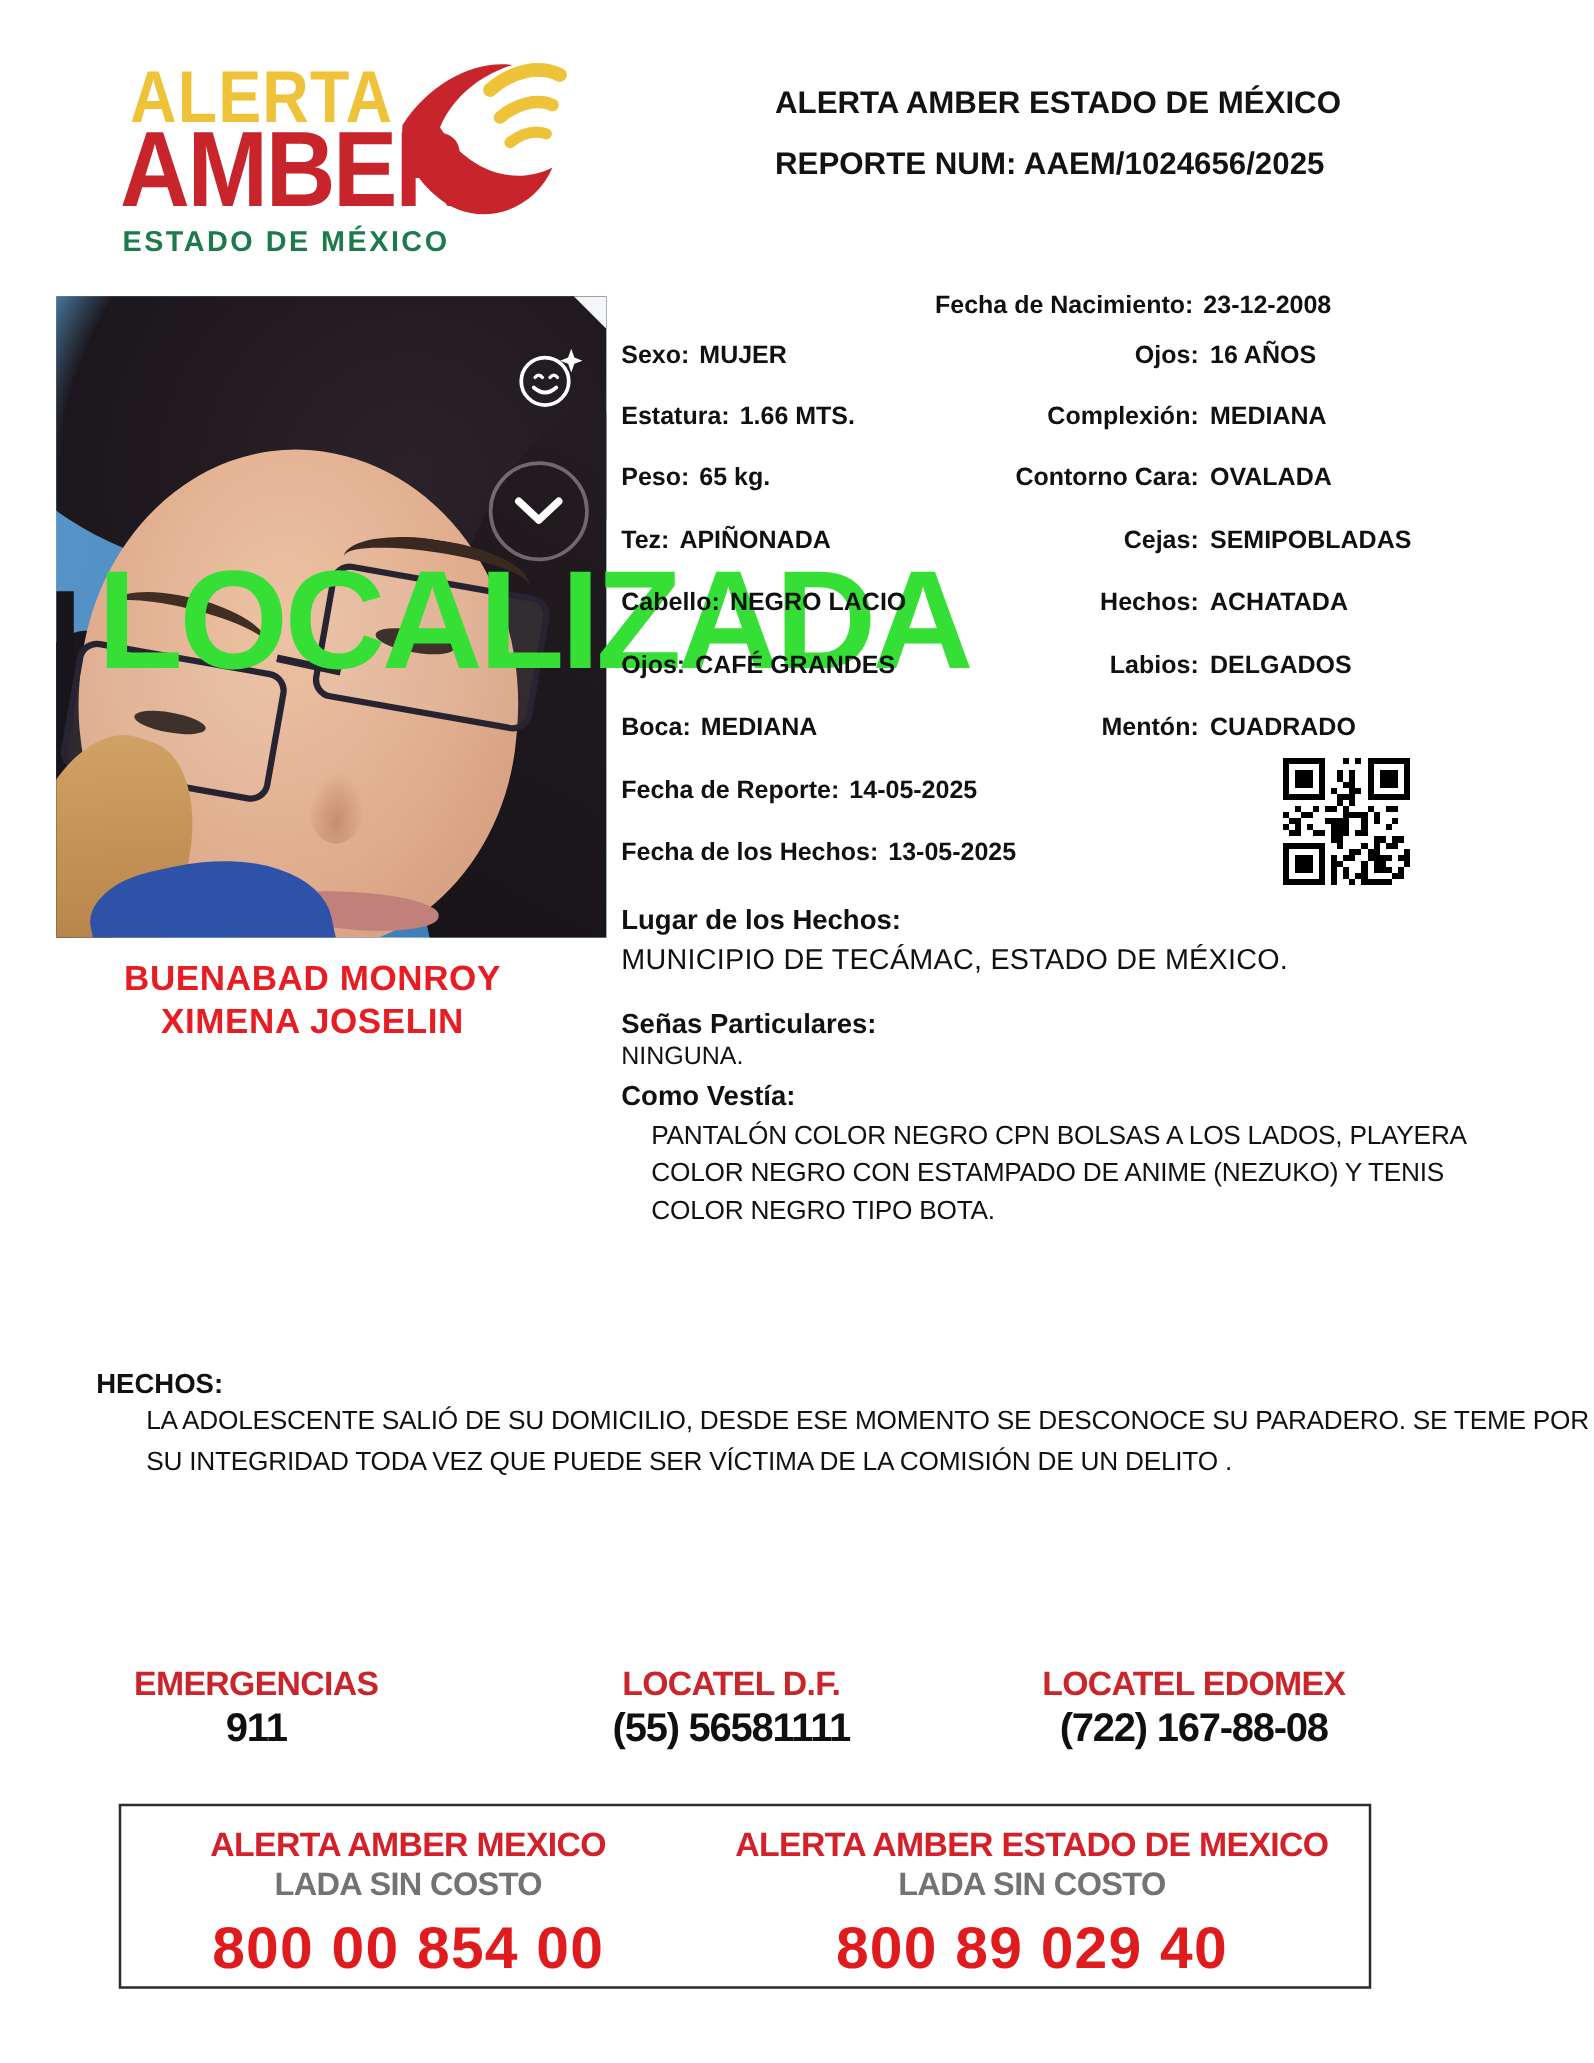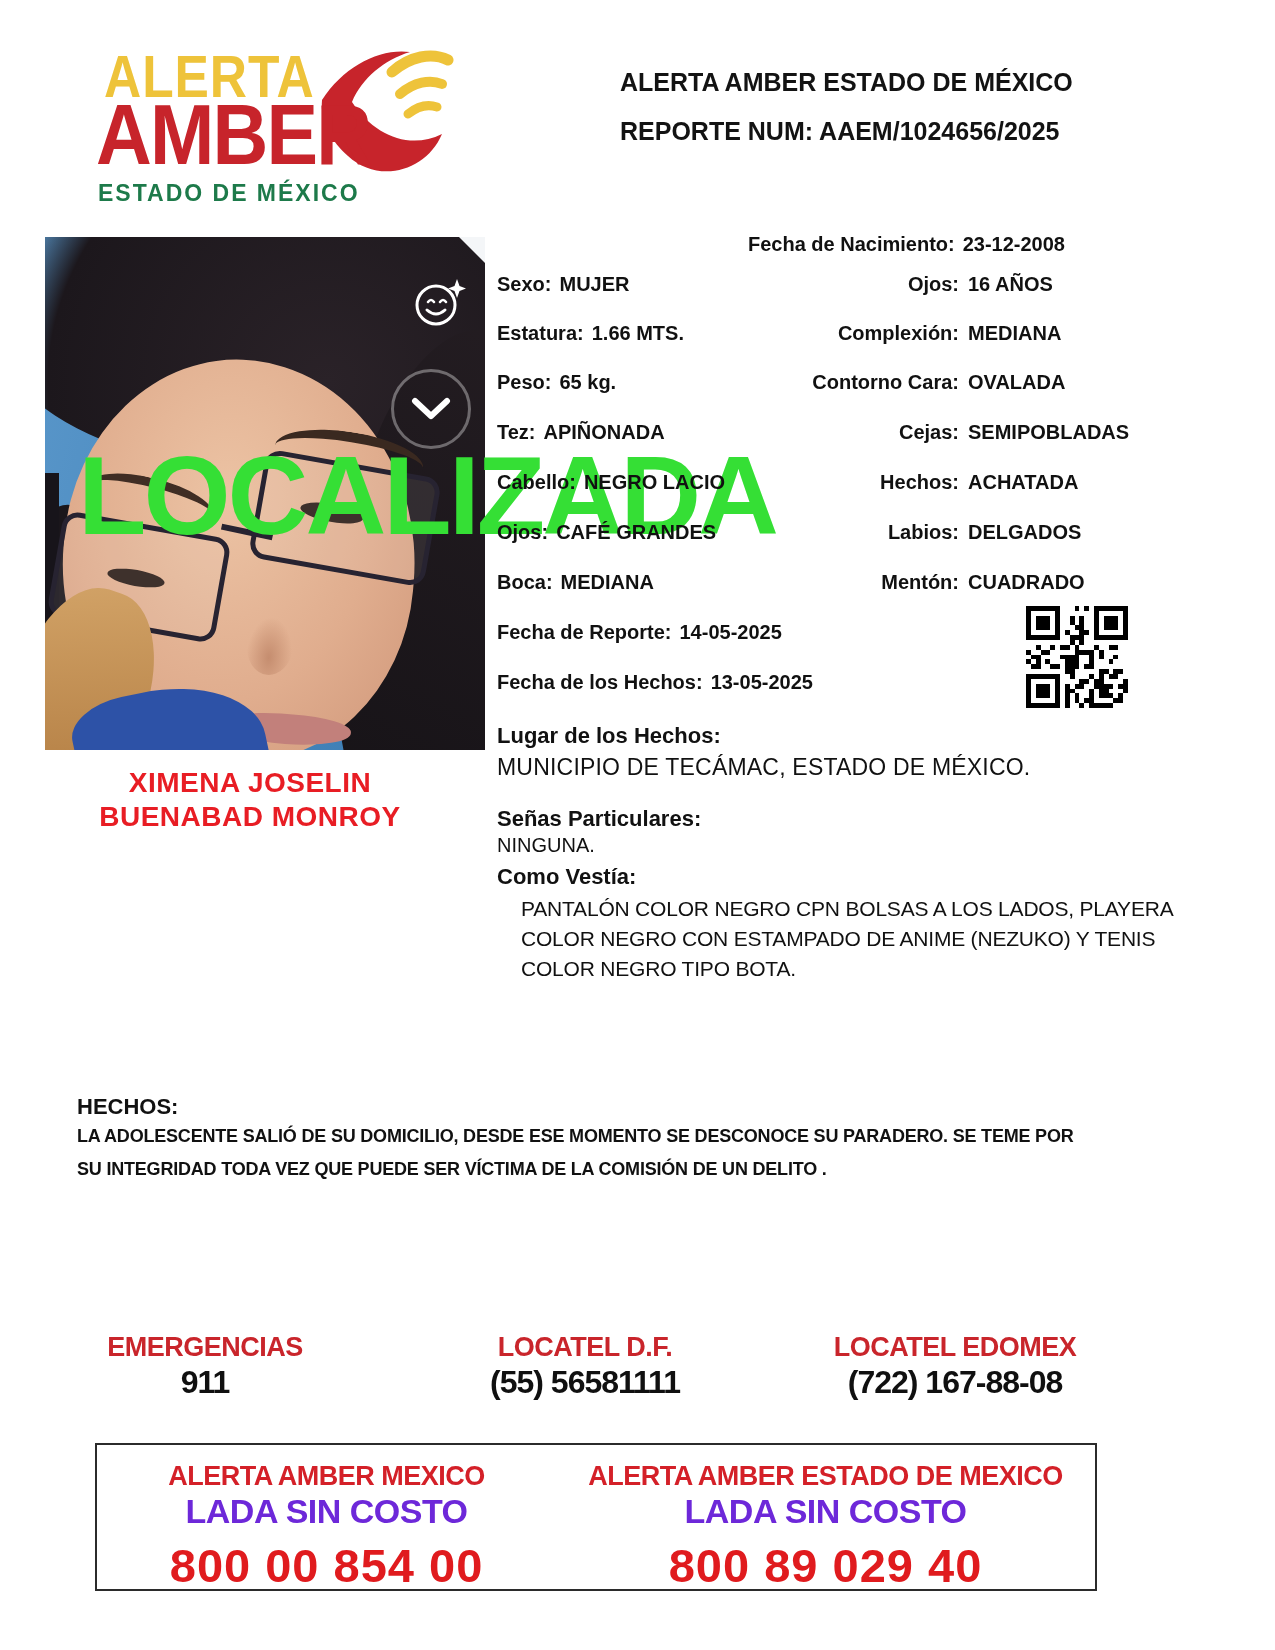--- a/index.html
+++ b/index.html
@@ -76,36 +76,36 @@
   .marks-label{top:584px;font-size:22px;}
   .marks-value{top:612px;font-weight:400;font-size:20px;}
   .clothing-label{top:642px;font-size:22px;}
   .clothing{top:672px;font-weight:400;font-size:21px;line-height:30px;letter-spacing:-0.2px;margin-left:24px;}
 
   .qr{position:absolute;left:1026px;top:606px;width:102px;height:102px;z-index:12;}
 
   
   .hechos{position:absolute;left:77px;top:1094px;width:1130px;z-index:12;}
   .hechos-label{font-size:22px;font-weight:700;}
-  .hechos-line{font-size:18px;font-weight:700;letter-spacing:-0.2px;line-height:33px;white-space:nowrap;}
+  .hechos-line{font-size:21px;font-weight:400;letter-spacing:-0.2px;line-height:33px;white-space:nowrap;margin-left:40px;}
 
   
   .contacts{position:absolute;left:0;top:1332px;width:1275px;z-index:12;}
   .contact-col{position:absolute;text-align:center;}
   .c0{left:75px;width:260px;}.c1{left:415px;width:340px;}.c2{left:770px;width:370px;}
   .contact-label{color:#c9252b;font-size:27px;font-weight:700;letter-spacing:-0.5px;}
   .contact-number{color:#101010;font-size:32px;font-weight:700;letter-spacing:-1px;margin-top:1px;}
 
   
   .hotline-box{position:absolute;left:95px;top:1443px;width:1002px;height:148px;border:2px solid #2b2b2b;
                z-index:12;display:flex;box-sizing:border-box;padding-top:16px;}
   .hot-col{text-align:center;}
   .h0{width:46%;}.h1{width:54%;}
   .hot-title{color:#d42028;font-size:27px;font-weight:700;letter-spacing:-0.5px;}
-  .hot-sub{color:#6d28d9;font-size:34px;font-weight:700;letter-spacing:-0.5px;}
+  .hot-sub{color:#737373;font-size:26px;font-weight:700;letter-spacing:-0.5px;}
   .hot-number{color:#e01b1e;font-size:47px;font-weight:700;letter-spacing:1px;margin-top:7px;}
 </style>
 </head>
 <body>
 
 <div class="page">
 
   <div class="logo">
     <div class="logo-alerta">ALERTA</div>
     <svg class="logo-swoosh" width="140" height="150" viewBox="0 0 140 150">
@@ -152,22 +152,22 @@
     <div class="p-chev">
       <svg width="40" height="24" viewBox="0 0 40 24">
         <polyline points="4,4 20,19 36,4" stroke="#ffffff" stroke-width="6" fill="none" stroke-linecap="round" stroke-linejoin="round"></polyline>
       </svg>
     </div>
   </div>
 
   <div class="watermark">LOCALIZADA</div>
 
   <div class="person-name">
+    <div>BUENABAD MONROY</div>
     <div>XIMENA JOSELIN</div>
-    <div>BUENABAD MONROY</div>
   </div>
 
   <div class="details">
     <div class="birth">
       <span class="lbl">Fecha de Nacimiento:</span><span>23-12-2008</span>
     </div>
 
     <div class="drow r0">
       <div><span class="lbl">Sexo:</span><span>MUJER</span></div>
       <div class="drlabel">Ojos:</div>

